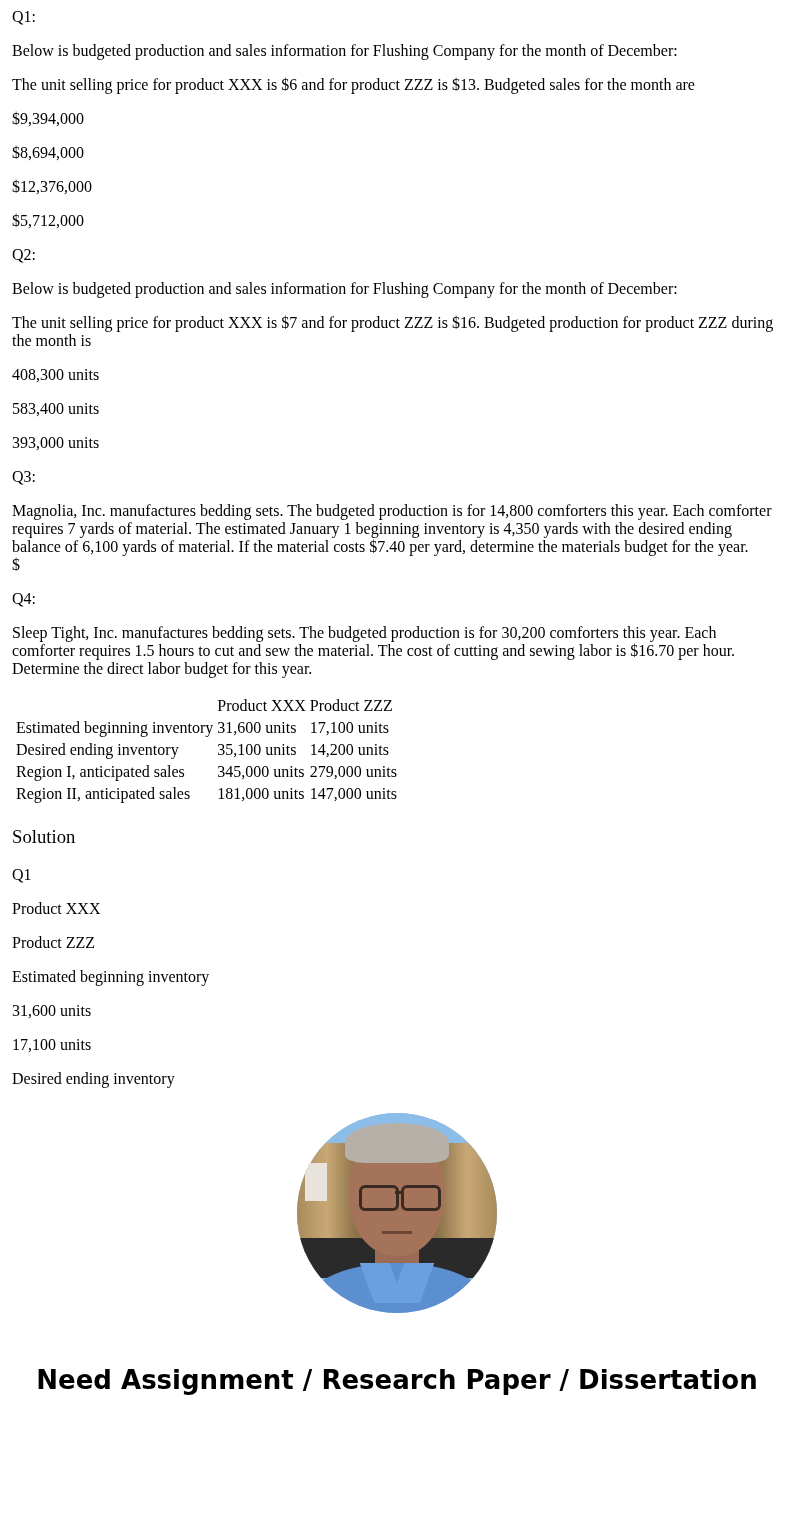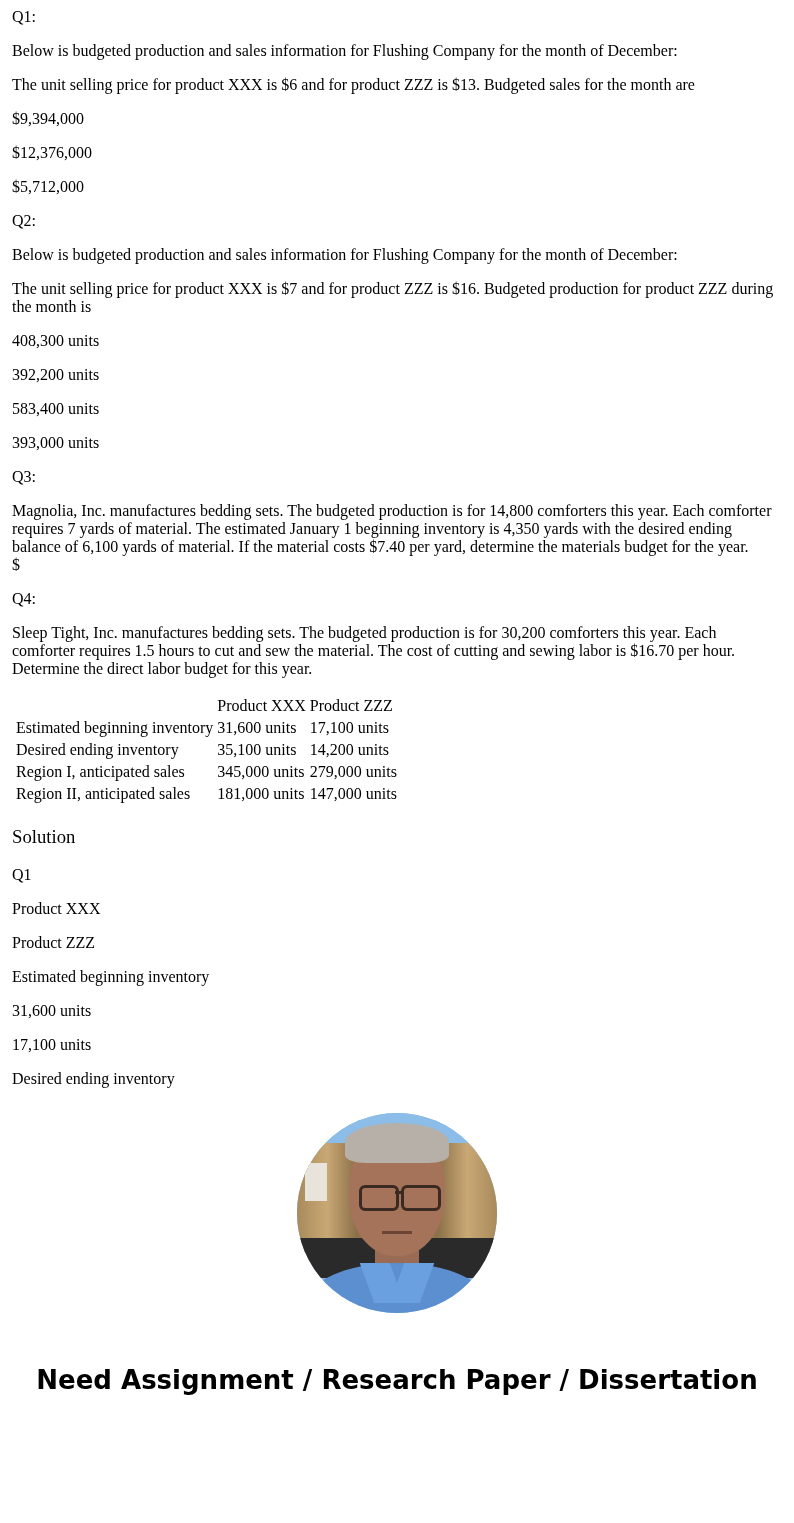--- a/index.html
+++ b/index.html
@@ -77,30 +77,30 @@
 </head>
 <body>
 
 <div class="content">
 
   <section>
     <p class="first">Q1:</p>
     <p>Below is budgeted production and sales information for Flushing Company for the month of December:</p>
     <p>The unit selling price for product XXX is $6 and for product ZZZ is $13. Budgeted sales for the month are</p>
     <p>$9,394,000</p>
+    <p>$8,694,000</p>
     <p>$12,376,000</p>
     <p>$5,712,000</p>
   </section>
 
   <section>
     <p>Q2:</p>
     <p>Below is budgeted production and sales information for Flushing Company for the month of December:</p>
     <p>The unit selling price for product XXX is $7 and for product ZZZ is $16. Budgeted production for product ZZZ during the month is</p>
     <p>408,300 units</p>
-    <p>392,200 units</p>
     <p>583,400 units</p>
     <p>393,000 units</p>
   </section>
 
   <section>
     <p>Q3:</p>
     <p>
       <span>Magnolia, Inc. manufactures bedding sets. The budgeted production is for 14,800 comforters this year. Each comforter requires 7 yards of material. The estimated January 1 beginning inventory is 4,350 yards with the desired ending balance of 6,100 yards of material. If the material costs $7.40 per yard, determine the materials budget for the year.</span>
       <span class="dollar-line">$</span>
     </p>

